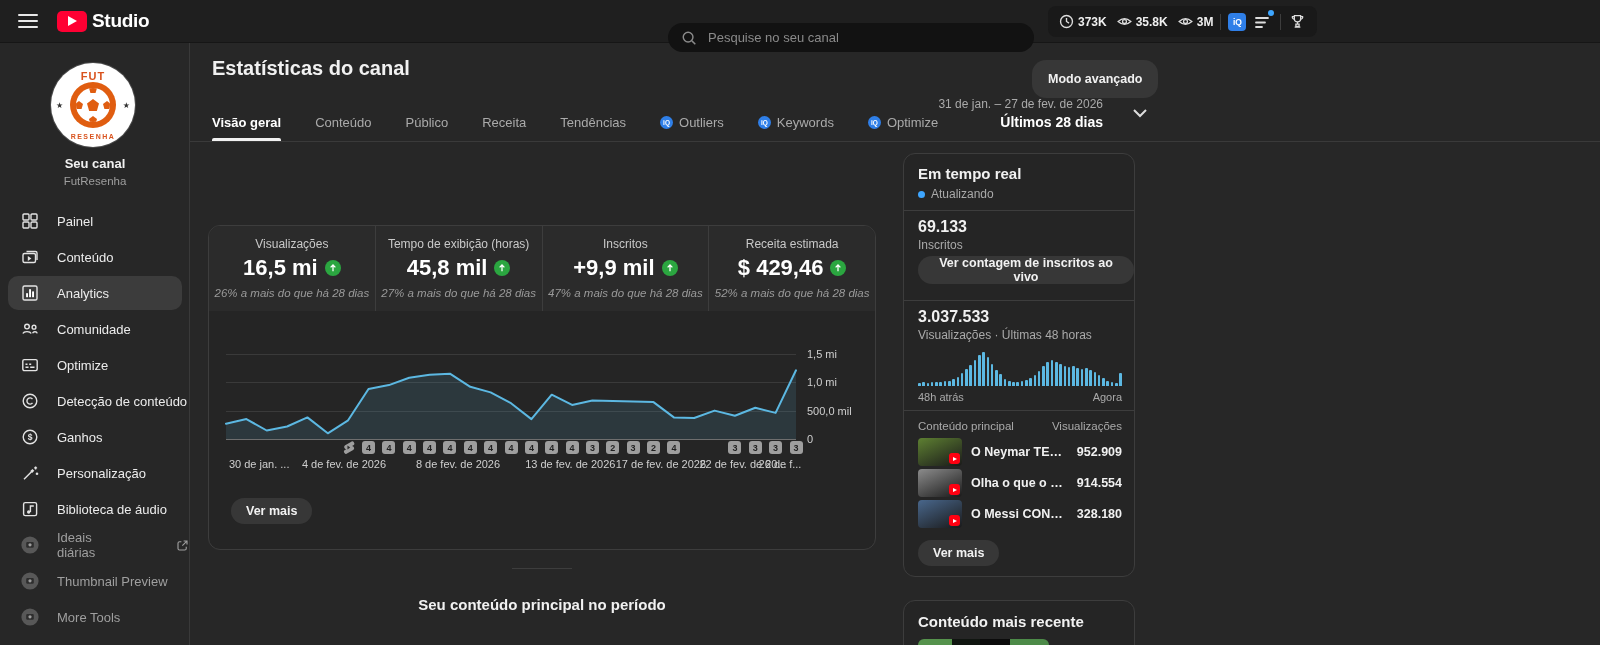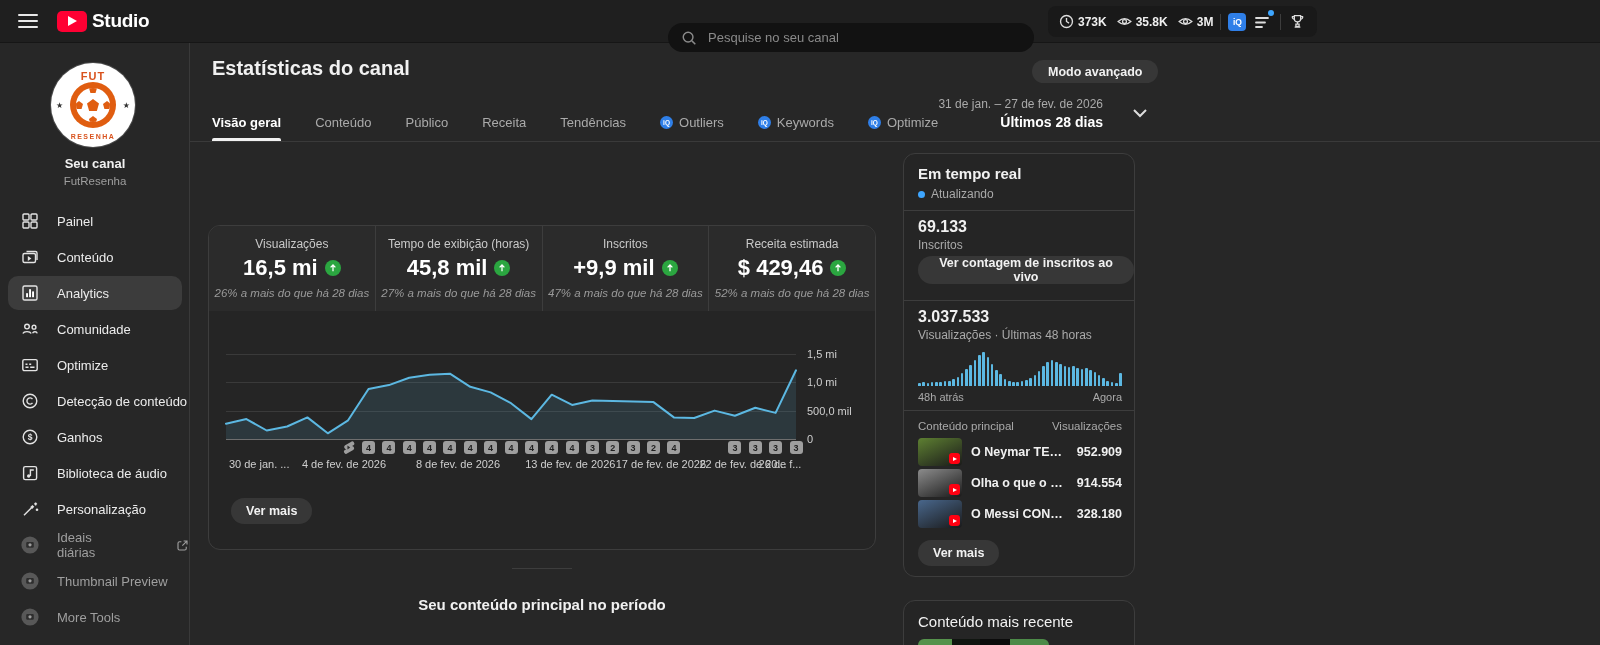--- a/index.html
+++ b/index.html
@@ -54,21 +54,21 @@
                font-size:13px; color:#ececec; cursor:pointer; }
   .side-item.active::before { content:""; position:absolute; left:8px; right:8px; top:1px; bottom:1px; background:#3c3c3c; border-radius:10px; }
   .side-item > * { position:relative; }
   .side-item.muted { color:#9f9f9f; }
   .side-icon { width:20px; height:20px; display:flex; }
   .ext-ic { margin-left:32px; display:flex; }
   
   .main { position:absolute; left:190px; top:43px; right:0; bottom:0; }
   .tabline { position:absolute; left:0; top:98px; right:0; height:1px; background:#3a3a3a; }
   .page-title { position:absolute; left:22px; top:14px; font-size:20px; font-weight:bold; }
-  .adv-btn { position:absolute; left:842px; top:17px; height:23px; padding:0 16px; background:#373737; border:none;
+  .adv-btn { position:absolute; left:842px; top:17px; height:38px; padding:0 16px; background:#373737; border:none;
              border-radius:14px; color:#f1f1f1; font-size:12.5px; font-weight:bold; font-family:"Liberation Sans",sans-serif; cursor:pointer; }
   .tabs { position:absolute; left:22px; top:60px; height:38px; display:flex; gap:34px; align-items:center; }
   .tab { position:relative; height:38px; display:flex; align-items:center; gap:6px; font-size:13px; color:#aaa; cursor:pointer; }
   .tab.active { color:#fff; font-weight:bold; }
   .tab.active::after { content:""; position:absolute; left:0; right:0; bottom:0; height:3px; background:#f1f1f1; border-radius:2px 2px 0 0; }
   .tab-iq { width:13px; height:13px; border-radius:50%; background:#2f7fe8; color:#fff; font-size:6.5px; font-weight:bold;
             display:flex; align-items:center; justify-content:center; }
   .date-block { position:absolute; left:733px; top:54px; width:180px; text-align:right; cursor:pointer; }
   .date-range { font-size:12px; color:#aaa; }
   .date-preset { font-size:14px; font-weight:bold; color:#fff; margin-top:3px; }
@@ -120,21 +120,21 @@
   .thumb { width:44px; height:28px; border-radius:4px; position:relative; flex:none; }
   .shorts-badge { position:absolute; right:2px; bottom:2px; width:11px; height:11px; background:#f01;
                   border-radius:3px; display:flex; align-items:center; justify-content:center; }
   .shorts-badge b { width:0; height:0; border-left:4px solid #fff; border-top:2.5px solid transparent; border-bottom:2.5px solid transparent; }
   .rt-vtitle { margin-left:9px; font-size:12.5px; font-weight:bold; white-space:nowrap; overflow:hidden;
                text-overflow:ellipsis; width:100px; }
   .rt-views { margin-left:auto; font-size:12.5px; font-weight:bold; }
   
   .rec-card { position:absolute; left:713px; top:557px; width:232px; height:150px; background:#252525;
               border:1px solid #3d3d3d; border-radius:12px; }
-  .rec-title { position:absolute; left:14px; top:12px; font-size:15px; font-weight:normal; }
+  .rec-title { position:absolute; left:14px; top:12px; font-size:15px; font-weight:bold; }
   .rec-thumb { position:absolute; left:14px; top:38px; width:131px; height:74px; border-radius:6px;
                background:linear-gradient(90deg,#55924c 0 26%,#101510 26% 47%,#0b0b0b 47% 70%,#4c8a48 70%); }
   svg { display:block; }
 </style>
 </head>
 <body>
 
 <header class="topbar">
   <div class="hamburger">
       <i></i>
@@ -297,37 +297,37 @@
             <circle cx="10" cy="10" r="6.8"></circle>
             <text x="10" y="13.1" font-size="8.5" fill="#e3e3e3" stroke="none" text-anchor="middle" font-weight="bold" font-family="Liberation Sans,sans-serif">$</text>
           </svg>
         </span>
     <span>Ganhos</span>
 
   </div>
       <div class="side-item">
     <span class="side-icon">
           <svg width="20" height="20" viewBox="0 0 20 20" fill="none" stroke="#e3e3e3" stroke-width="1.4">
+            <path d="M4 16.2 L11.5 8.7"></path>
+            <path d="M11.2 9 l2.2-2.2" stroke-width="2.6"></path>
+            <path d="M15.6 3.4 v3 M14.1 4.9 h3 M17 9.6 v2.4 M15.8 10.8 h2.4"></path>
+          </svg>
+        </span>
+    <span>Personalização</span>
+
+  </div>
+      <div class="side-item">
+    <span class="side-icon">
+          <svg width="20" height="20" viewBox="0 0 20 20" fill="none" stroke="#e3e3e3" stroke-width="1.4">
             <rect x="3.6" y="3.6" width="13" height="13" rx="1.7"></rect>
             <circle cx="8.7" cy="13" r="1.7" fill="#e3e3e3" stroke="none"></circle>
             <path d="M10.4 13 V7 h3.4"></path>
           </svg>
         </span>
     <span>Biblioteca de áudio</span>
-
-  </div>
-      <div class="side-item">
-    <span class="side-icon">
-          <svg width="20" height="20" viewBox="0 0 20 20" fill="none" stroke="#e3e3e3" stroke-width="1.4">
-            <path d="M4 16.2 L11.5 8.7"></path>
-            <path d="M11.2 9 l2.2-2.2" stroke-width="2.6"></path>
-            <path d="M15.6 3.4 v3 M14.1 4.9 h3 M17 9.6 v2.4 M15.8 10.8 h2.4"></path>
-          </svg>
-        </span>
-    <span>Personalização</span>
 
   </div>
       <div class="side-item muted">
     <span class="side-icon">
           <svg width="20" height="20" viewBox="0 0 20 20">
             <circle cx="10" cy="10" r="8.6" fill="#585858"></circle>
             <rect x="6.2" y="6.9" width="7.6" height="5.8" rx="1.2" fill="#2e2e2e"></rect>
             <circle cx="10" cy="9.8" r="1.6" fill="#9d9d9d"></circle>
           </svg>
         </span>

